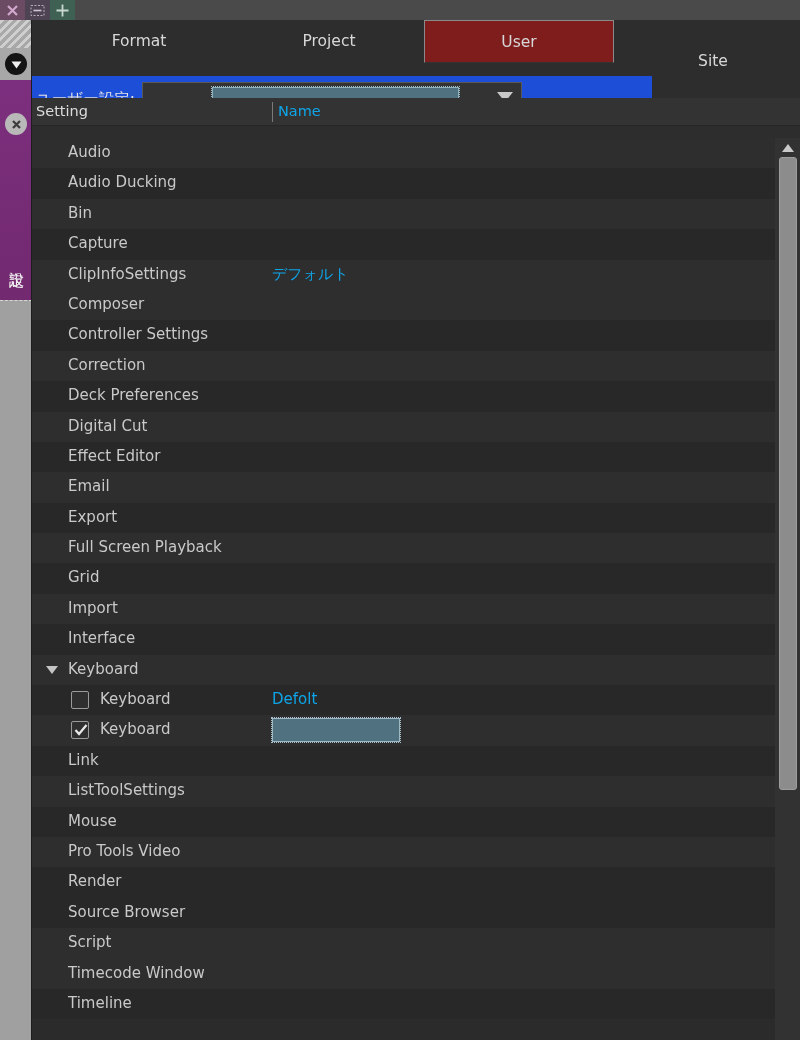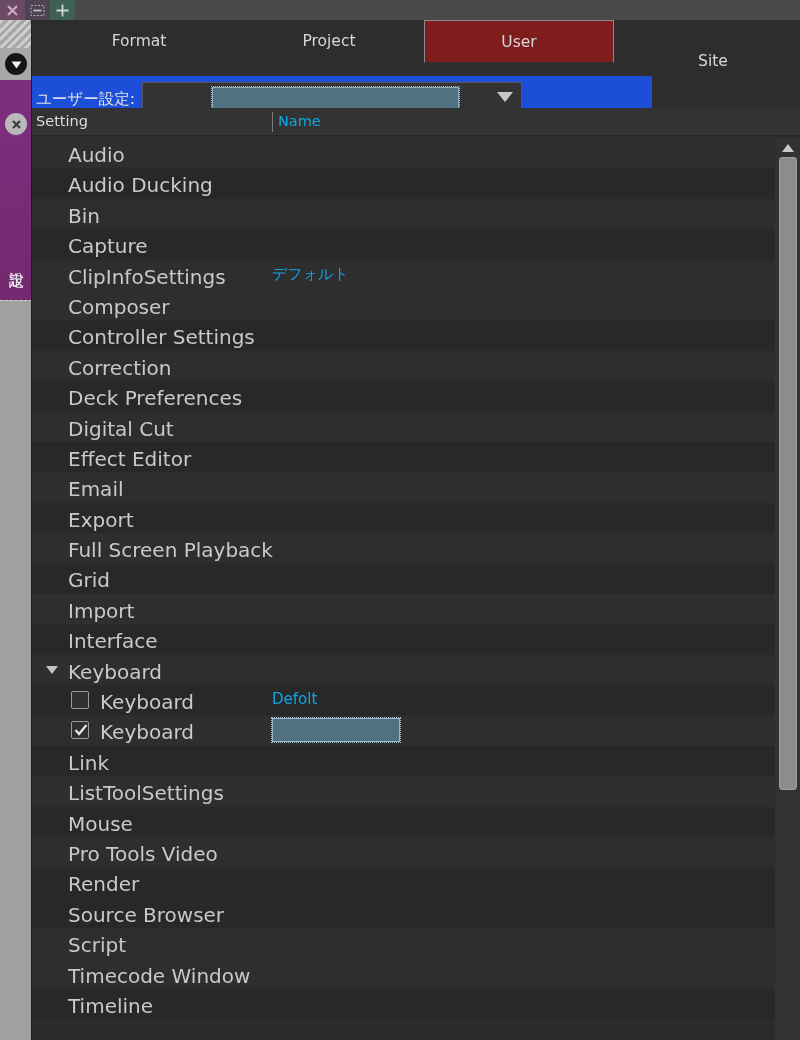--- a/index.html
+++ b/index.html
@@ -127,21 +127,21 @@
   .combo-arrow {
     position: absolute; right: 8px; top: 9px;
     width: 0; height: 0;
     border-left: 8px solid transparent;
     border-right: 8px solid transparent;
     border-top: 10px solid #c9c9c9;
   }
 
   
   .listhdr {
-    position: absolute; left: 0; top: 88px; width: 768px; height: 28px;
+    position: absolute; left: 0; top: 78px; width: 768px; height: 28px;
     background: #333333;
     border-bottom: 1px solid #262626;
   }
   .hdr-setting {
     position: absolute; left: 4px; top: 5px;
     color: #dcdcdc; font-size: 14.5px;
   }
   .hdr-divider {
     position: absolute; left: 240px; top: 4px; width: 1px; height: 20px;
     background: #7a7a7a;
@@ -156,21 +156,21 @@
     position: absolute; left: 0; top: 118px; width: 743px; height: 902px;
     background: #2b2b2b; overflow: hidden;
   }
   .row {
     position: relative; height: 30.4px; width: 743px;
   }
   .row.even { background: #2e2e2e; }
   .row.odd  { background: #282828; padding-left: 47px; }
   .row-label {
     position: absolute; left: 36px; top: 5px;
-    color: #c9c9c9; font-size: 20px; white-space: nowrap;
+    color: #c9c9c9; font-size: 15px; white-space: nowrap;
   }
   .row-label.child { left: 68px; }
   .row-value {
     position: absolute; left: 240px; top: 5px;
     color: #0ea5e9; font-size: 15px; white-space: nowrap; text-align: center;
   }
   .twisty {
     position: absolute; left: 14px; top: 11px;
     width: 0; height: 0;
     border-left: 6px solid transparent;

